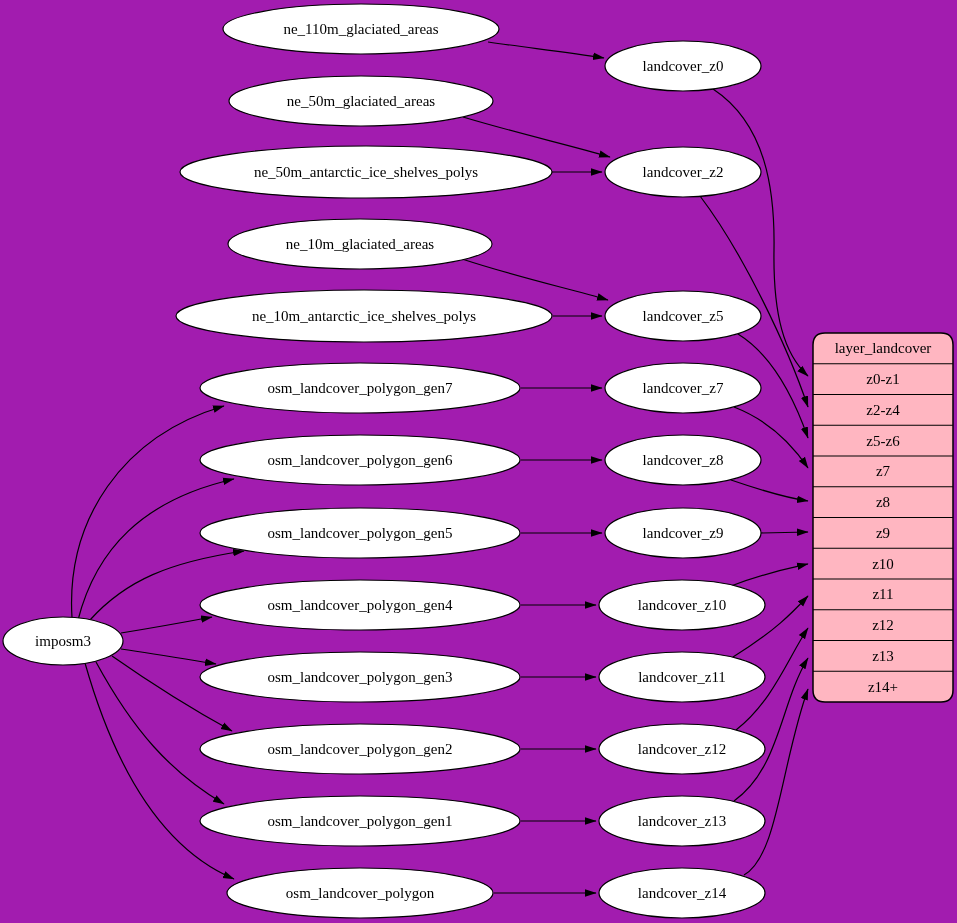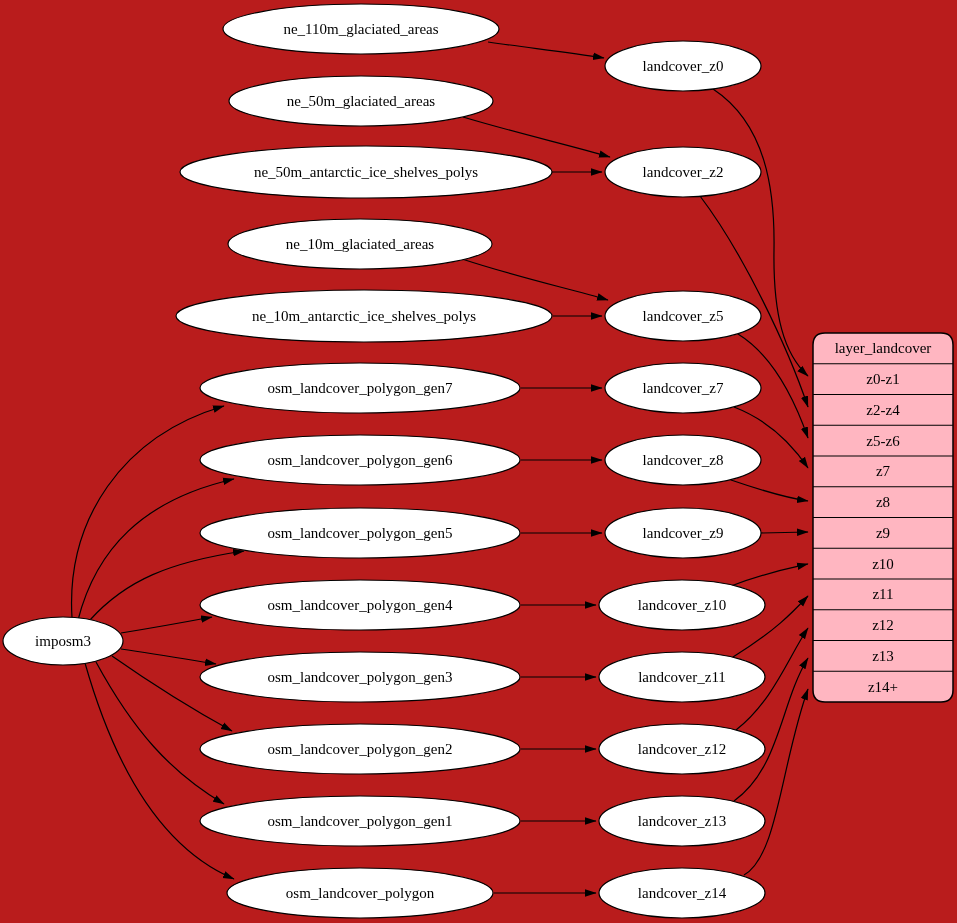--- a/index.html
+++ b/index.html
@@ -1,16 +1,16 @@
 <!DOCTYPE html>
 <html><head>
 <meta charset="utf-8">
 <style>
   html,body{margin:0;padding:0;background:#ffffff;}
-  .canvas-wrap{width:957px;height:923px;background:#b91c1c;overflow:hidden;}
+  .canvas-wrap{width:957px;height:923px;background:#a21caf;overflow:hidden;}
   svg{display:block;}
   .node-label, .record-text{
     font-family:"Liberation Serif","DejaVu Serif",serif;
     font-size:15px;
     fill:#000000;
   }
 </style>
 </head>
 <body>
 

